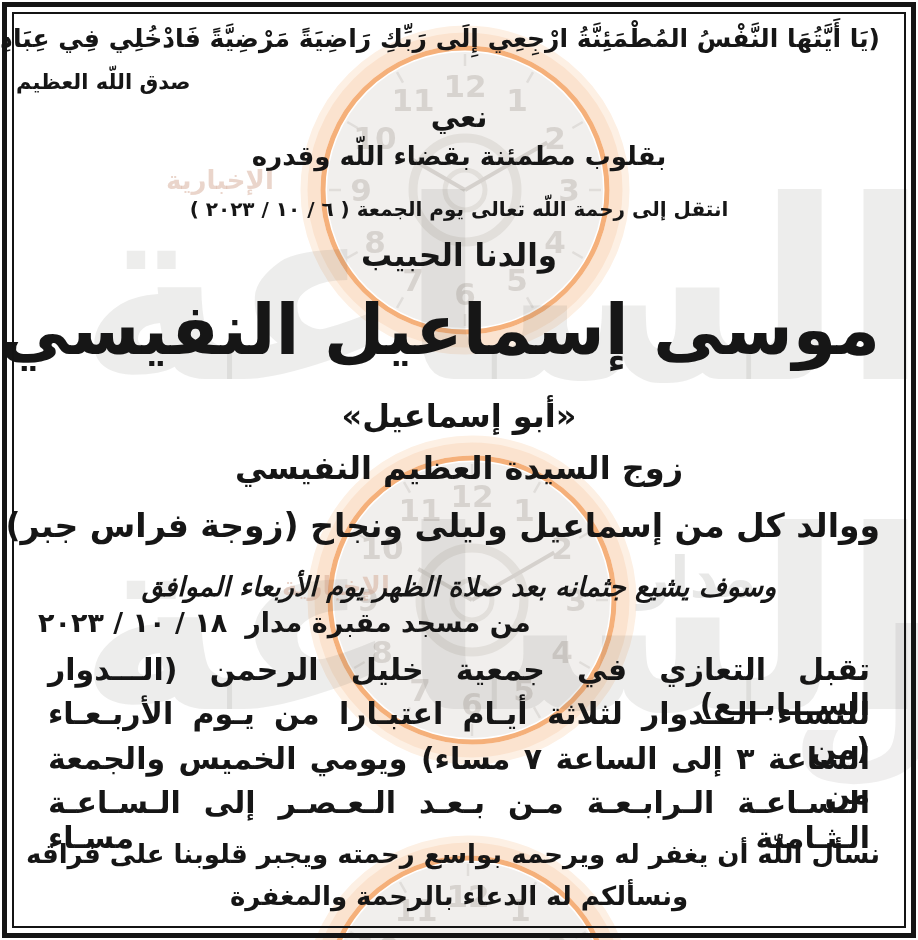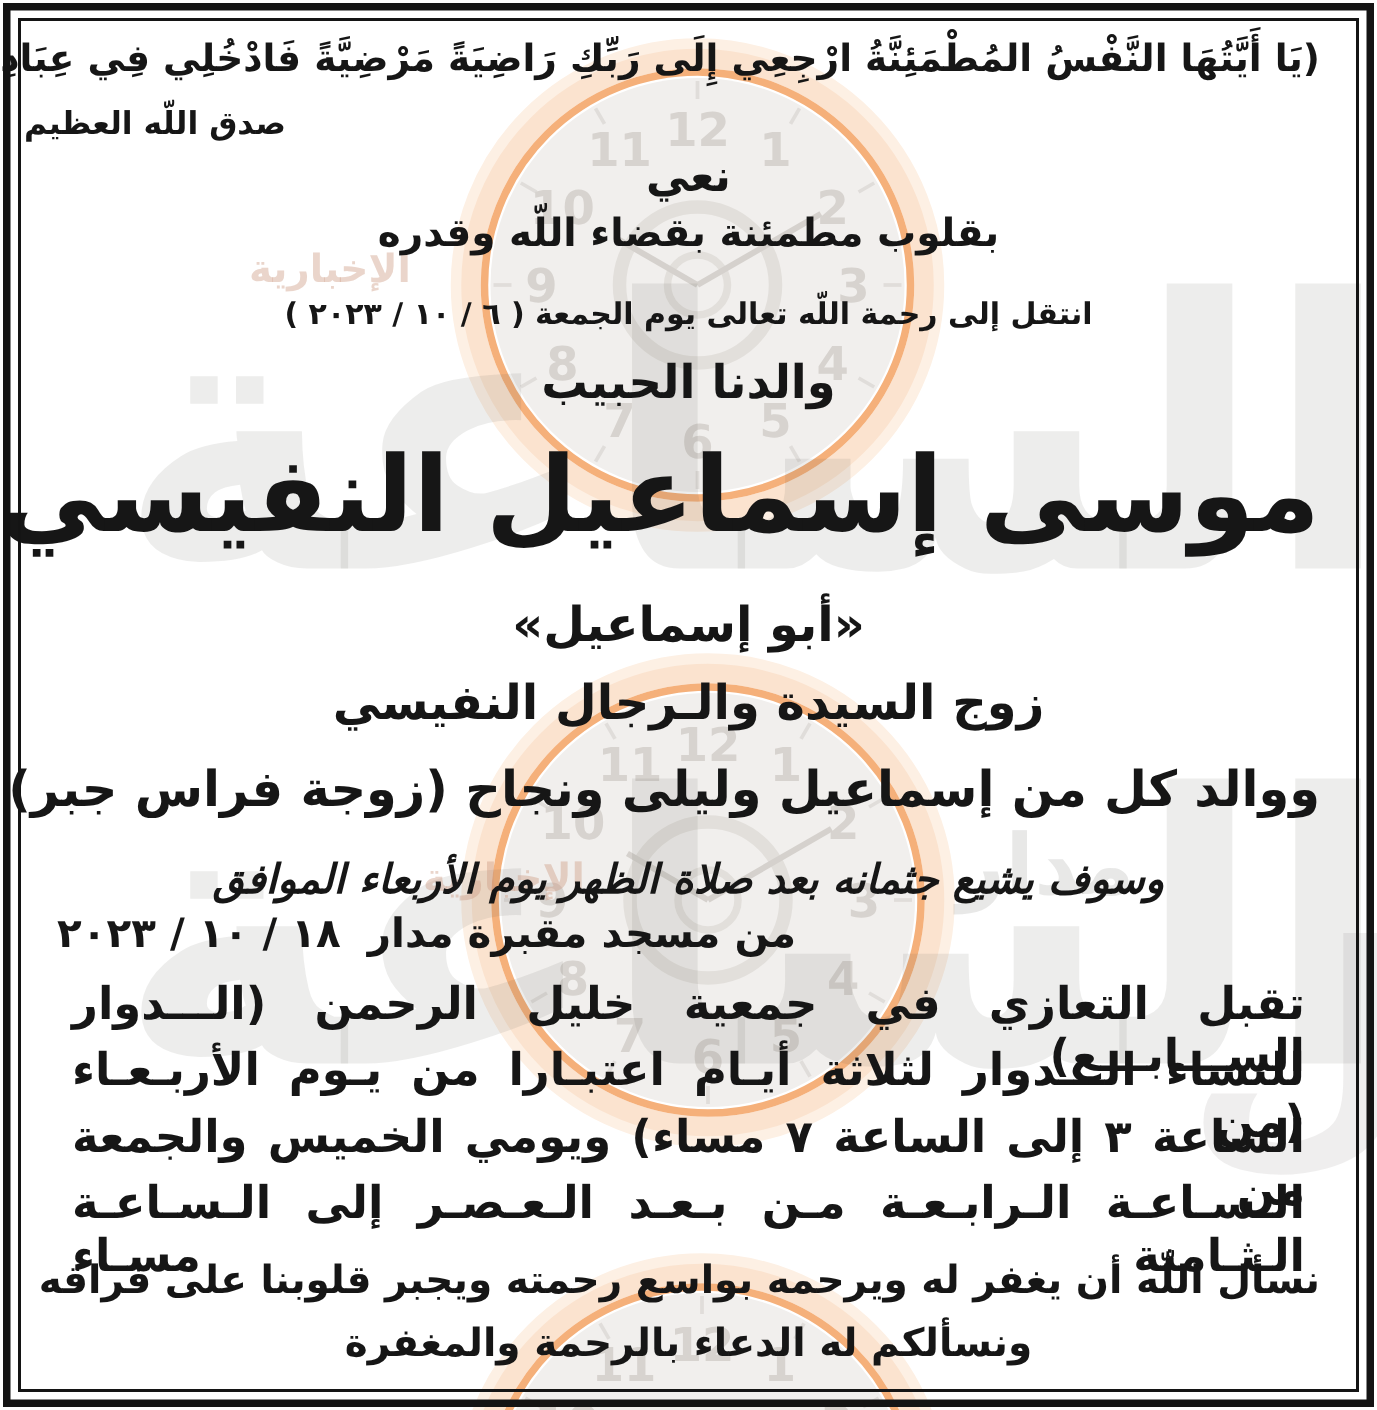--- a/index.html
+++ b/index.html
@@ -201,21 +201,21 @@
 
   <div class="content">
     <div class="line l-verse">(يَا أَيَّتُهَا النَّفْسُ المُطْمَئِنَّةُ ارْجِعِي إِلَى رَبِّكِ رَاضِيَةً مَرْضِيَّةً فَادْخُلِي فِي عِبَادِي وَادْخُلِي جَنَّتِي)</div>
     <div class="line l-sadaqa">صدق اللّه العظيم</div>
     <div class="line l-naai">نعي</div>
     <div class="line l-hearts">بقلوب مطمئنة بقضاء اللّه وقدره</div>
     <div class="line l-passed"><span>انتقل إلى رحمة اللّه تعالى يوم الجمعة</span> <bdo dir="ltr">( ٢٠٢٣ / ١٠ / ٦ )</bdo></div>
     <div class="line l-relation">والدنا الحبيب</div>
     <div class="line l-name">موسى إسماعيل النفيسي</div>
     <div class="line l-kunya">«أبو إسماعيل»</div>
-    <div class="line l-spouse">زوج السيدة والـرجال النفيسي</div>
+    <div class="line l-spouse">زوج السيدة العظيم النفيسي</div>
     <div class="line l-children">ووالد كل من إسماعيل وليلى ونجاح (زوجة فراس جبر)</div>
     <div class="line l-funeral">وسوف يشيع جثمانه بعد صلاة الظهر يوم الأربعاء الموافق</div>
     <div class="line l-fdate">
       <span dir="ltr">١٨ / ١٠ / ٢٠٢٣</span>
       <span dir="rtl">من مسجد مقبرة مدار</span>
     </div>
     <div class="cond c0">تقبل التعازي في جمعية خليل الرحمن (الـــدوار الســـابـــع)</div>
     <div class="cond c1">للنساء الـــدوار لثلاثة أيـام اعتبـارا من يـوم الأربـعـاء (من</div>
     <div class="cond c2">الساعة ٣ إلى الساعة ٧ مساء) ويومي الخميس والجمعة من</div>
     <div class="cond c3">الـسـاعـة الـرابـعـة مـن بـعـد الـعـصـر إلى الـسـاعـة الـثـامنة مسـاء</div>

